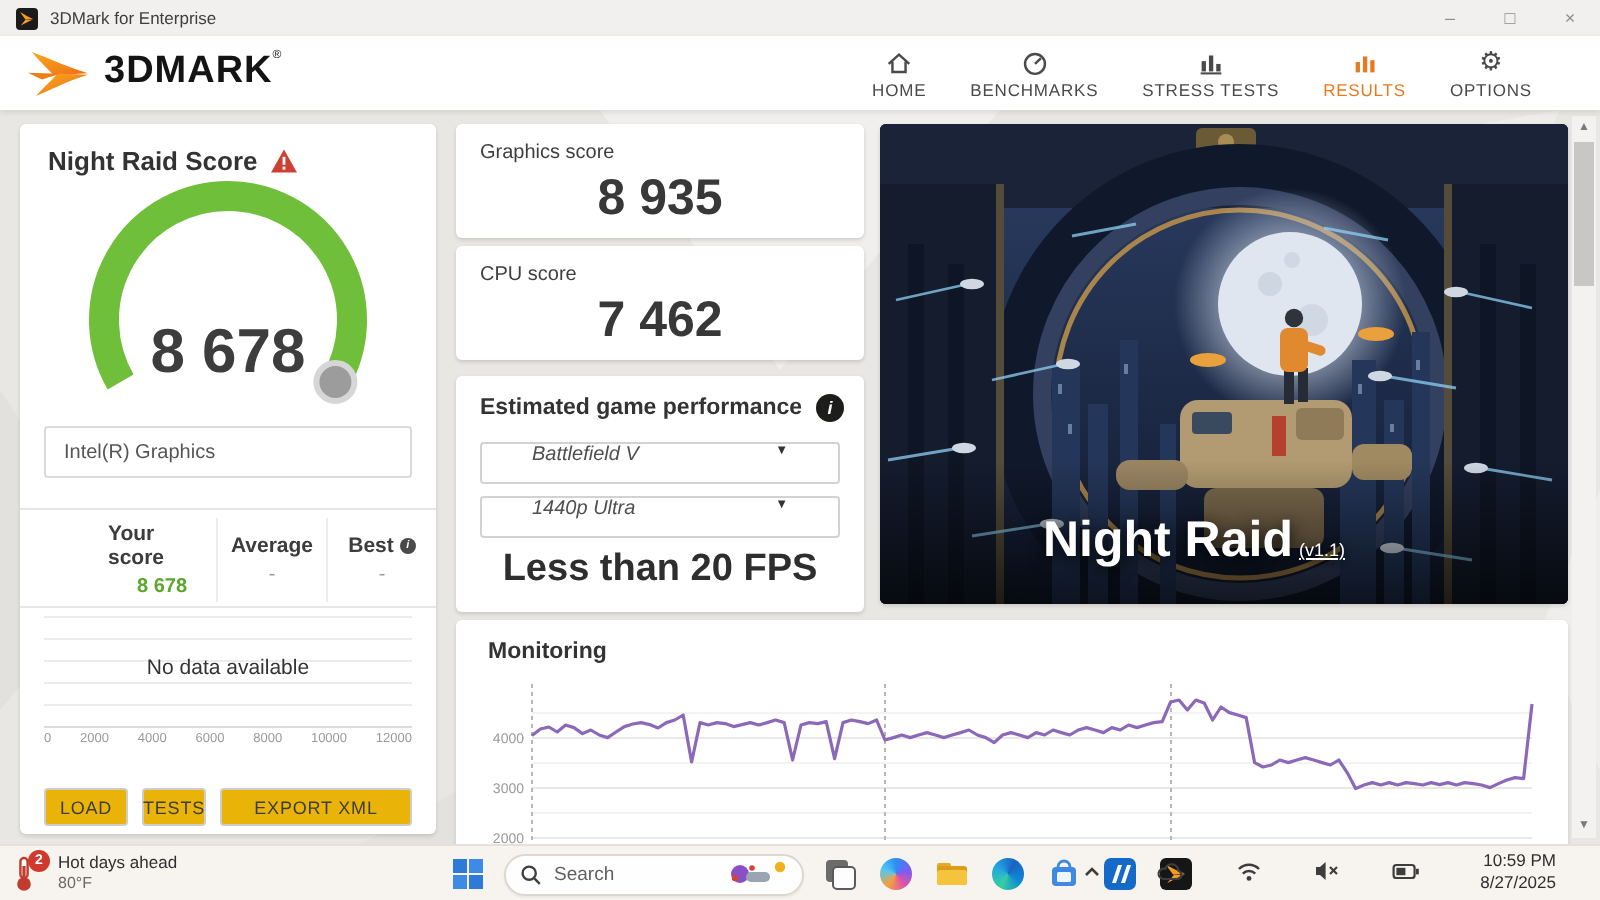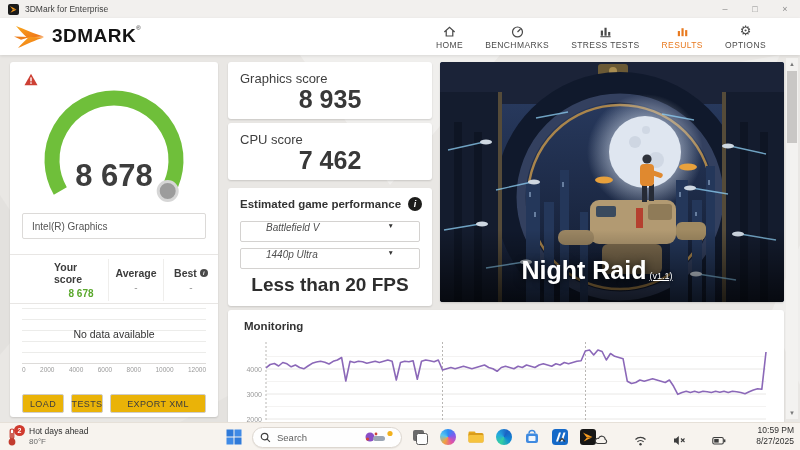--- a/index.html
+++ b/index.html
@@ -57,21 +57,21 @@
   .btn { height:19px; border:1px solid #cfcdcb; border-radius:2px; background:#eab308; font-size:9px;
     color:#3d3d3d; letter-spacing:.4px; display:flex; align-items:center; justify-content:center;
     font-family:"Liberation Sans",sans-serif; cursor:default; }
   .btn-load { width:42px; } .btn-save { width:32px; } .btn-export { flex:1; }
   .info-dot { width:8px; height:8px; border-radius:50%; background:#4a4a4a; color:#fff; font-size:5.5px;
     font-weight:bold; display:inline-flex; align-items:center; justify-content:center; font-style:italic; }
 
   
   .card-graphics { left:228px; top:7px; width:204px; height:57px; }
   .card-cpu { left:228px; top:68px; width:204px; height:57px; }
-  .mc-label { position:absolute; top:9px; left:12px; font-size:13px; color:#3f3f3f; }
+  .mc-label { position:absolute; top:9px; left:12px; font-size:10px; color:#3f3f3f; }
   .mc-value { position:absolute; top:23px; left:0; right:0; text-align:center; font-size:25px; font-weight:bold; color:#383838; }
 
   .card-perf { left:228px; top:133px; width:204px; height:118px; }
   .perf-title { position:absolute; top:10px; left:12px; font-size:11.5px; font-weight:bold; color:#333; }
   .perf-info { position:absolute; top:9px; right:10px; width:14px; height:14px; border-radius:50%;
     background:#1d1d1b; color:#fff; font-size:9px; font-weight:bold; font-style:italic;
     display:flex; align-items:center; justify-content:center; }
   .dd { position:absolute; left:12px; right:12px; height:21px; border:1px solid #d4d2d0; border-radius:2px;
     background:#fff; display:flex; align-items:flex-start; padding:0 25px; font-size:10px; color:#4f4f4f; cursor:default;font-style:italic; }
   .dd-1 { top:33px; } .dd-2 { top:60px; }
@@ -109,21 +109,21 @@
   .weather-text .w2 { font-size:8px; color:#6a6a6a; margin-top:1px; }
   .tb-center { position:absolute; left:224px; top:3px; display:flex; align-items:center; gap:8px; }
   .tb-ico { width:20px; height:22px; display:flex; align-items:center; justify-content:center; cursor:default; }
   .search-pill { width:150px; height:21px; border-radius:10.5px; background:#fefefe; border:1px solid #ddd7d0;
     display:flex; align-items:center; padding:0 7px; gap:6px; box-shadow:0 1px 1px rgba(0,0,0,.05); cursor:default; }
   .search-label { font-size:9.5px; color:#5f5f5f; }
   .search-art { margin-left:auto; display:flex; align-items:center; }
   .circle16 { width:16px; height:16px; border-radius:50%; }
   .copilot-ico { background:conic-gradient(#2a8ff2,#7a5df0,#e052a8,#f2a33c,#57c7f0,#2a8ff2); }
   .edge-ico { background:conic-gradient(from 210deg,#35cfa0,#23a7e0,#1b62c4,#0f88d4,#35cfa0); }
-  .tray { position:absolute; right:6px; top:2px; display:flex; align-items:flex-end; gap:26px; }
+  .tray { position:absolute; right:22px; top:2px; display:flex; align-items:center; gap:26px; }
   .tray-ico { display:flex; align-items:center; justify-content:center; cursor:default; }
   .clock { text-align:right; font-size:8.5px; color:#2e2e2e; line-height:1.25; margin-left:4px; cursor:default; }
 </style>
 </head>
 <body>
 
 <div class="screen">
 
   <div class="titlebar">
     <span class="titlebar-icon">
@@ -205,20 +205,21 @@
     <svg class="bg-pattern" width="800" height="367">
       <polygon points="300,0 500,0 390,130" fill="rgba(255,255,255,0.35)"></polygon>
       <polygon points="610,30 780,0 700,170" fill="rgba(255,255,255,0.25)"></polygon>
       <polygon points="60,230 0,140 0,300" fill="rgba(0,0,0,0.025)"></polygon>
       <polygon points="770,260 800,190 800,330" fill="rgba(255,255,255,0.3)"></polygon>
       <polygon points="180,367 320,290 420,367" fill="rgba(0,0,0,0.02)"></polygon>
     </svg>
 
     <div class="card score-panel">
       <div class="sp-title-row">
+        <span class="sp-title">Night Raid Score</span>
         <svg width="14" height="13" viewBox="0 0 14 13">
           <polygon points="7,0.8 13.5,12.2 0.5,12.2" fill="#cd4034"></polygon>
           <rect x="6.3" y="4.4" width="1.4" height="4" fill="#fff"></rect>
             <rect x="6.3" y="9.3" width="1.4" height="1.5" fill="#fff"></rect>
         </svg>
       </div>
       <div class="gauge-wrap">
         <svg width="190" height="122" viewBox="0 0 190 122">
           <path d="M41.3 103 A62 62 0 1 1 148.7 103" stroke="#6fbf3a" stroke-width="15" fill="none"></path>
           <circle cx="148.7" cy="103" r="9.5" fill="#9c9c9c" stroke="#d6d6d6" stroke-width="3"></circle>

